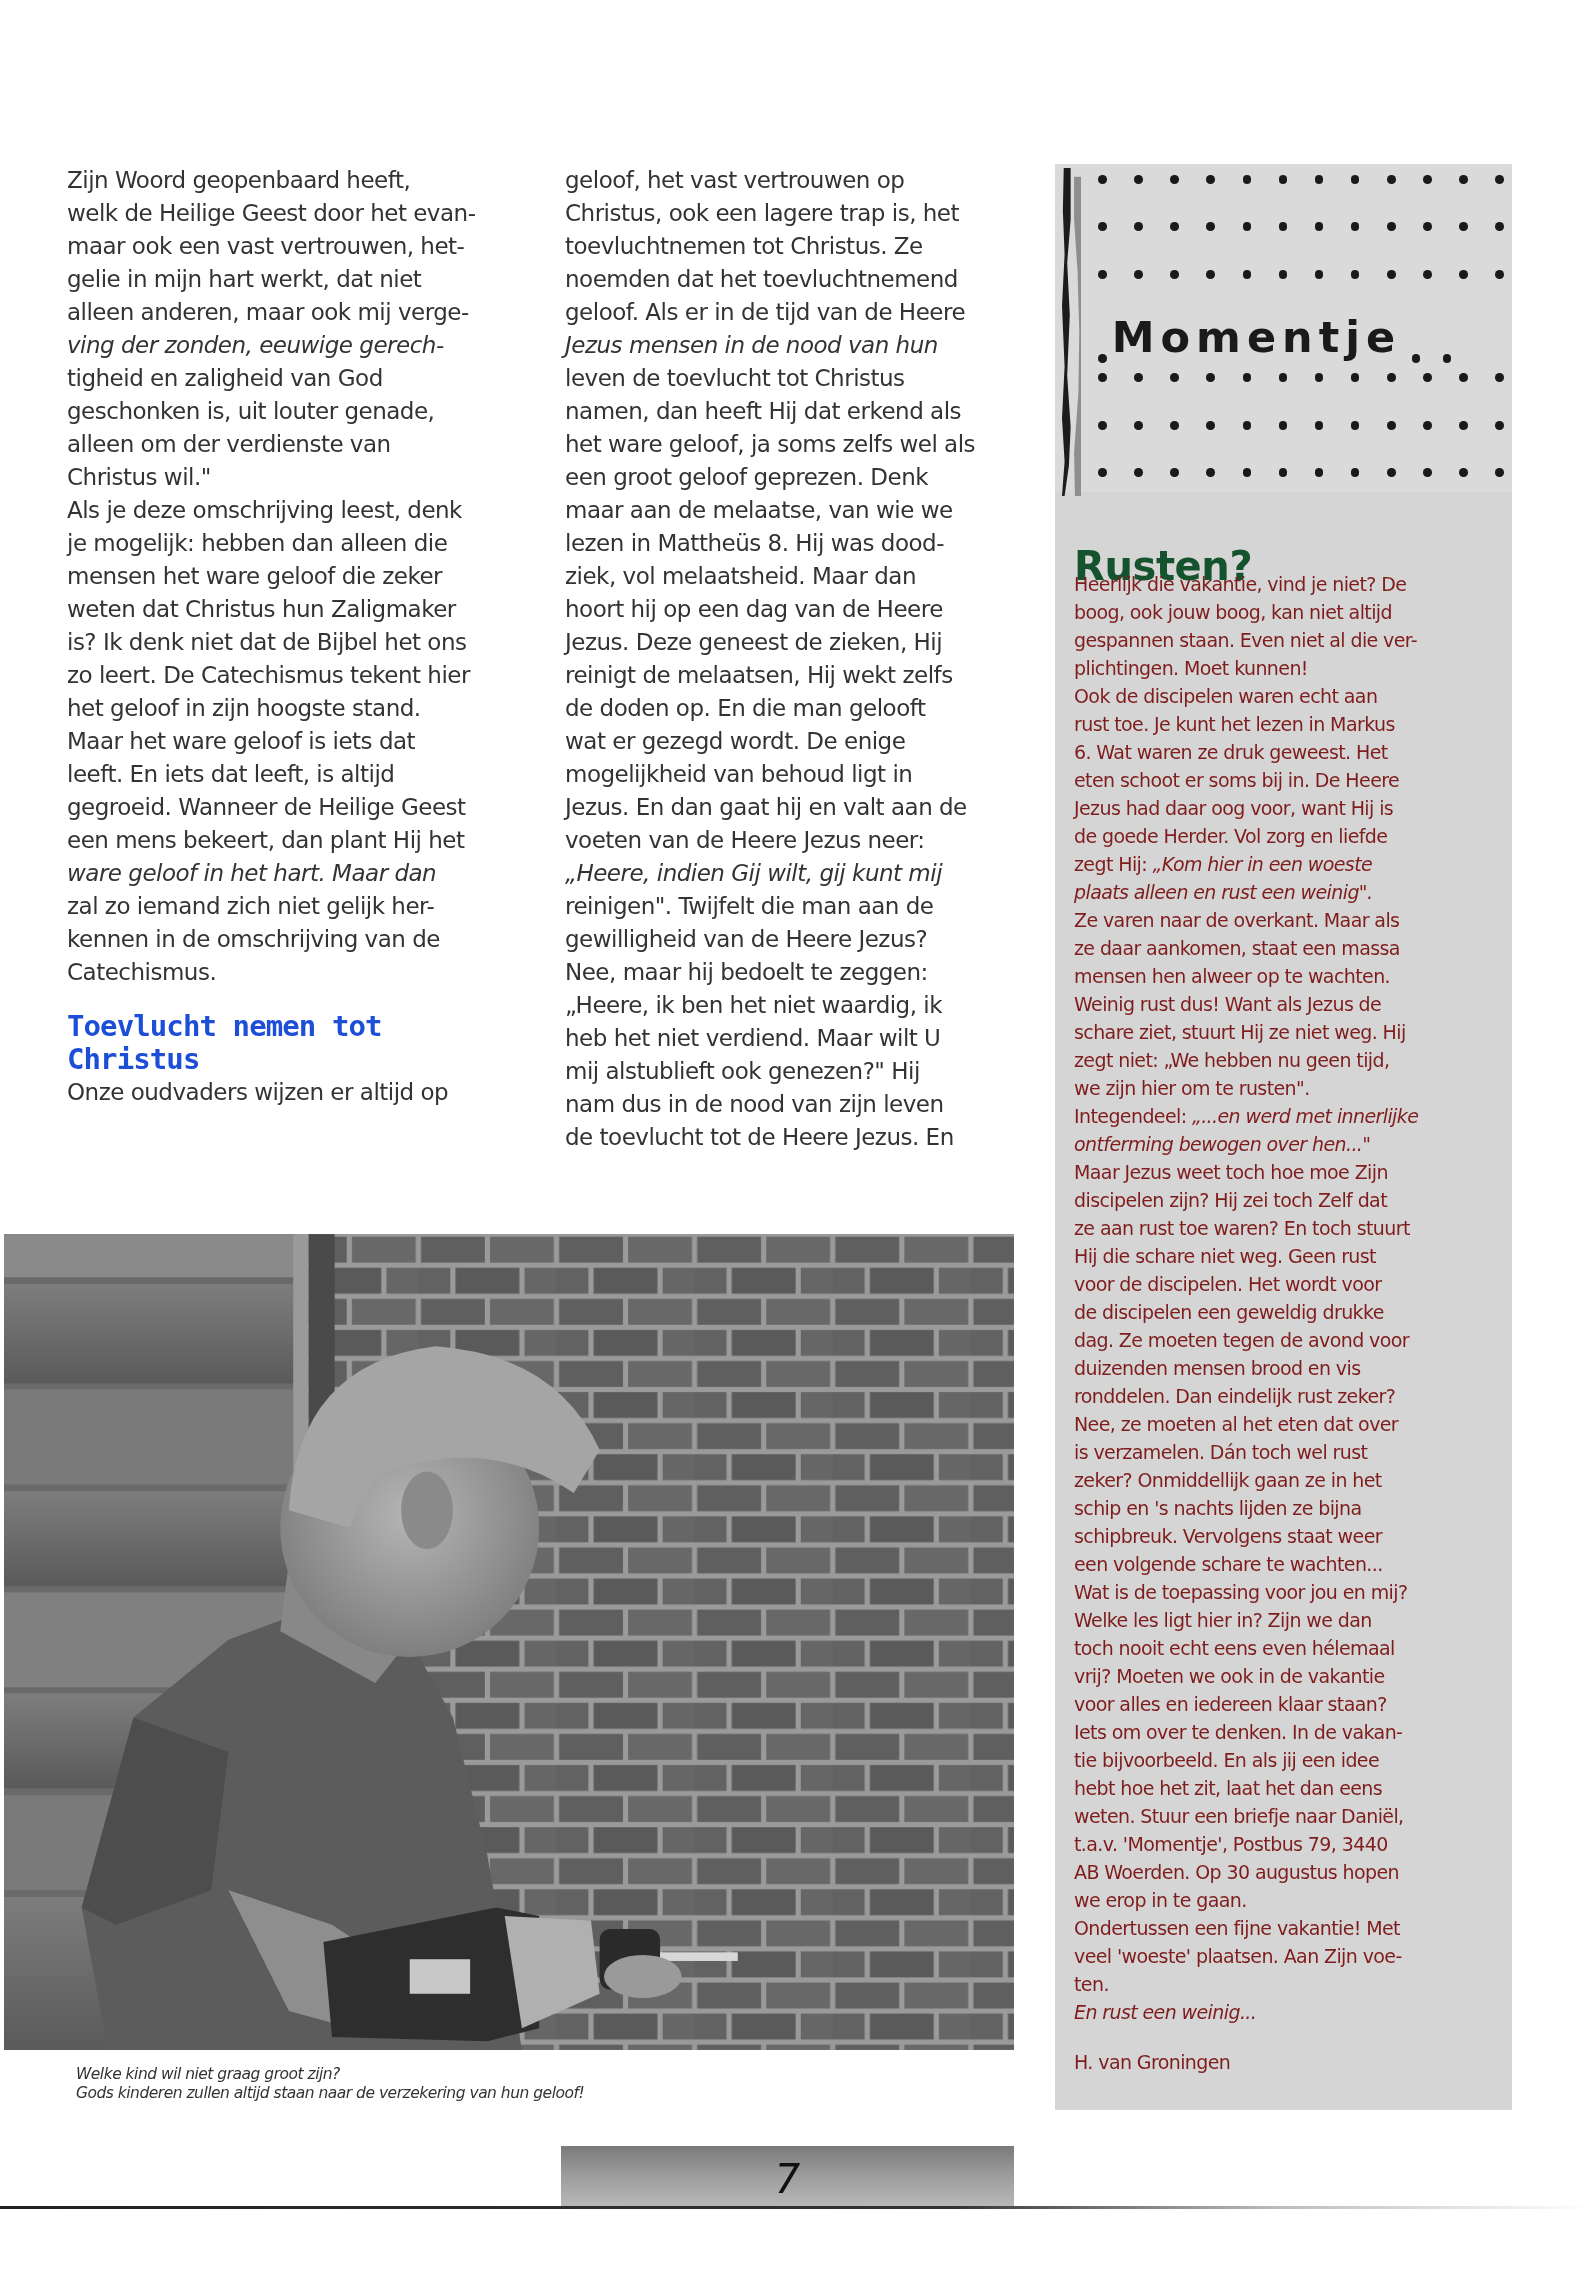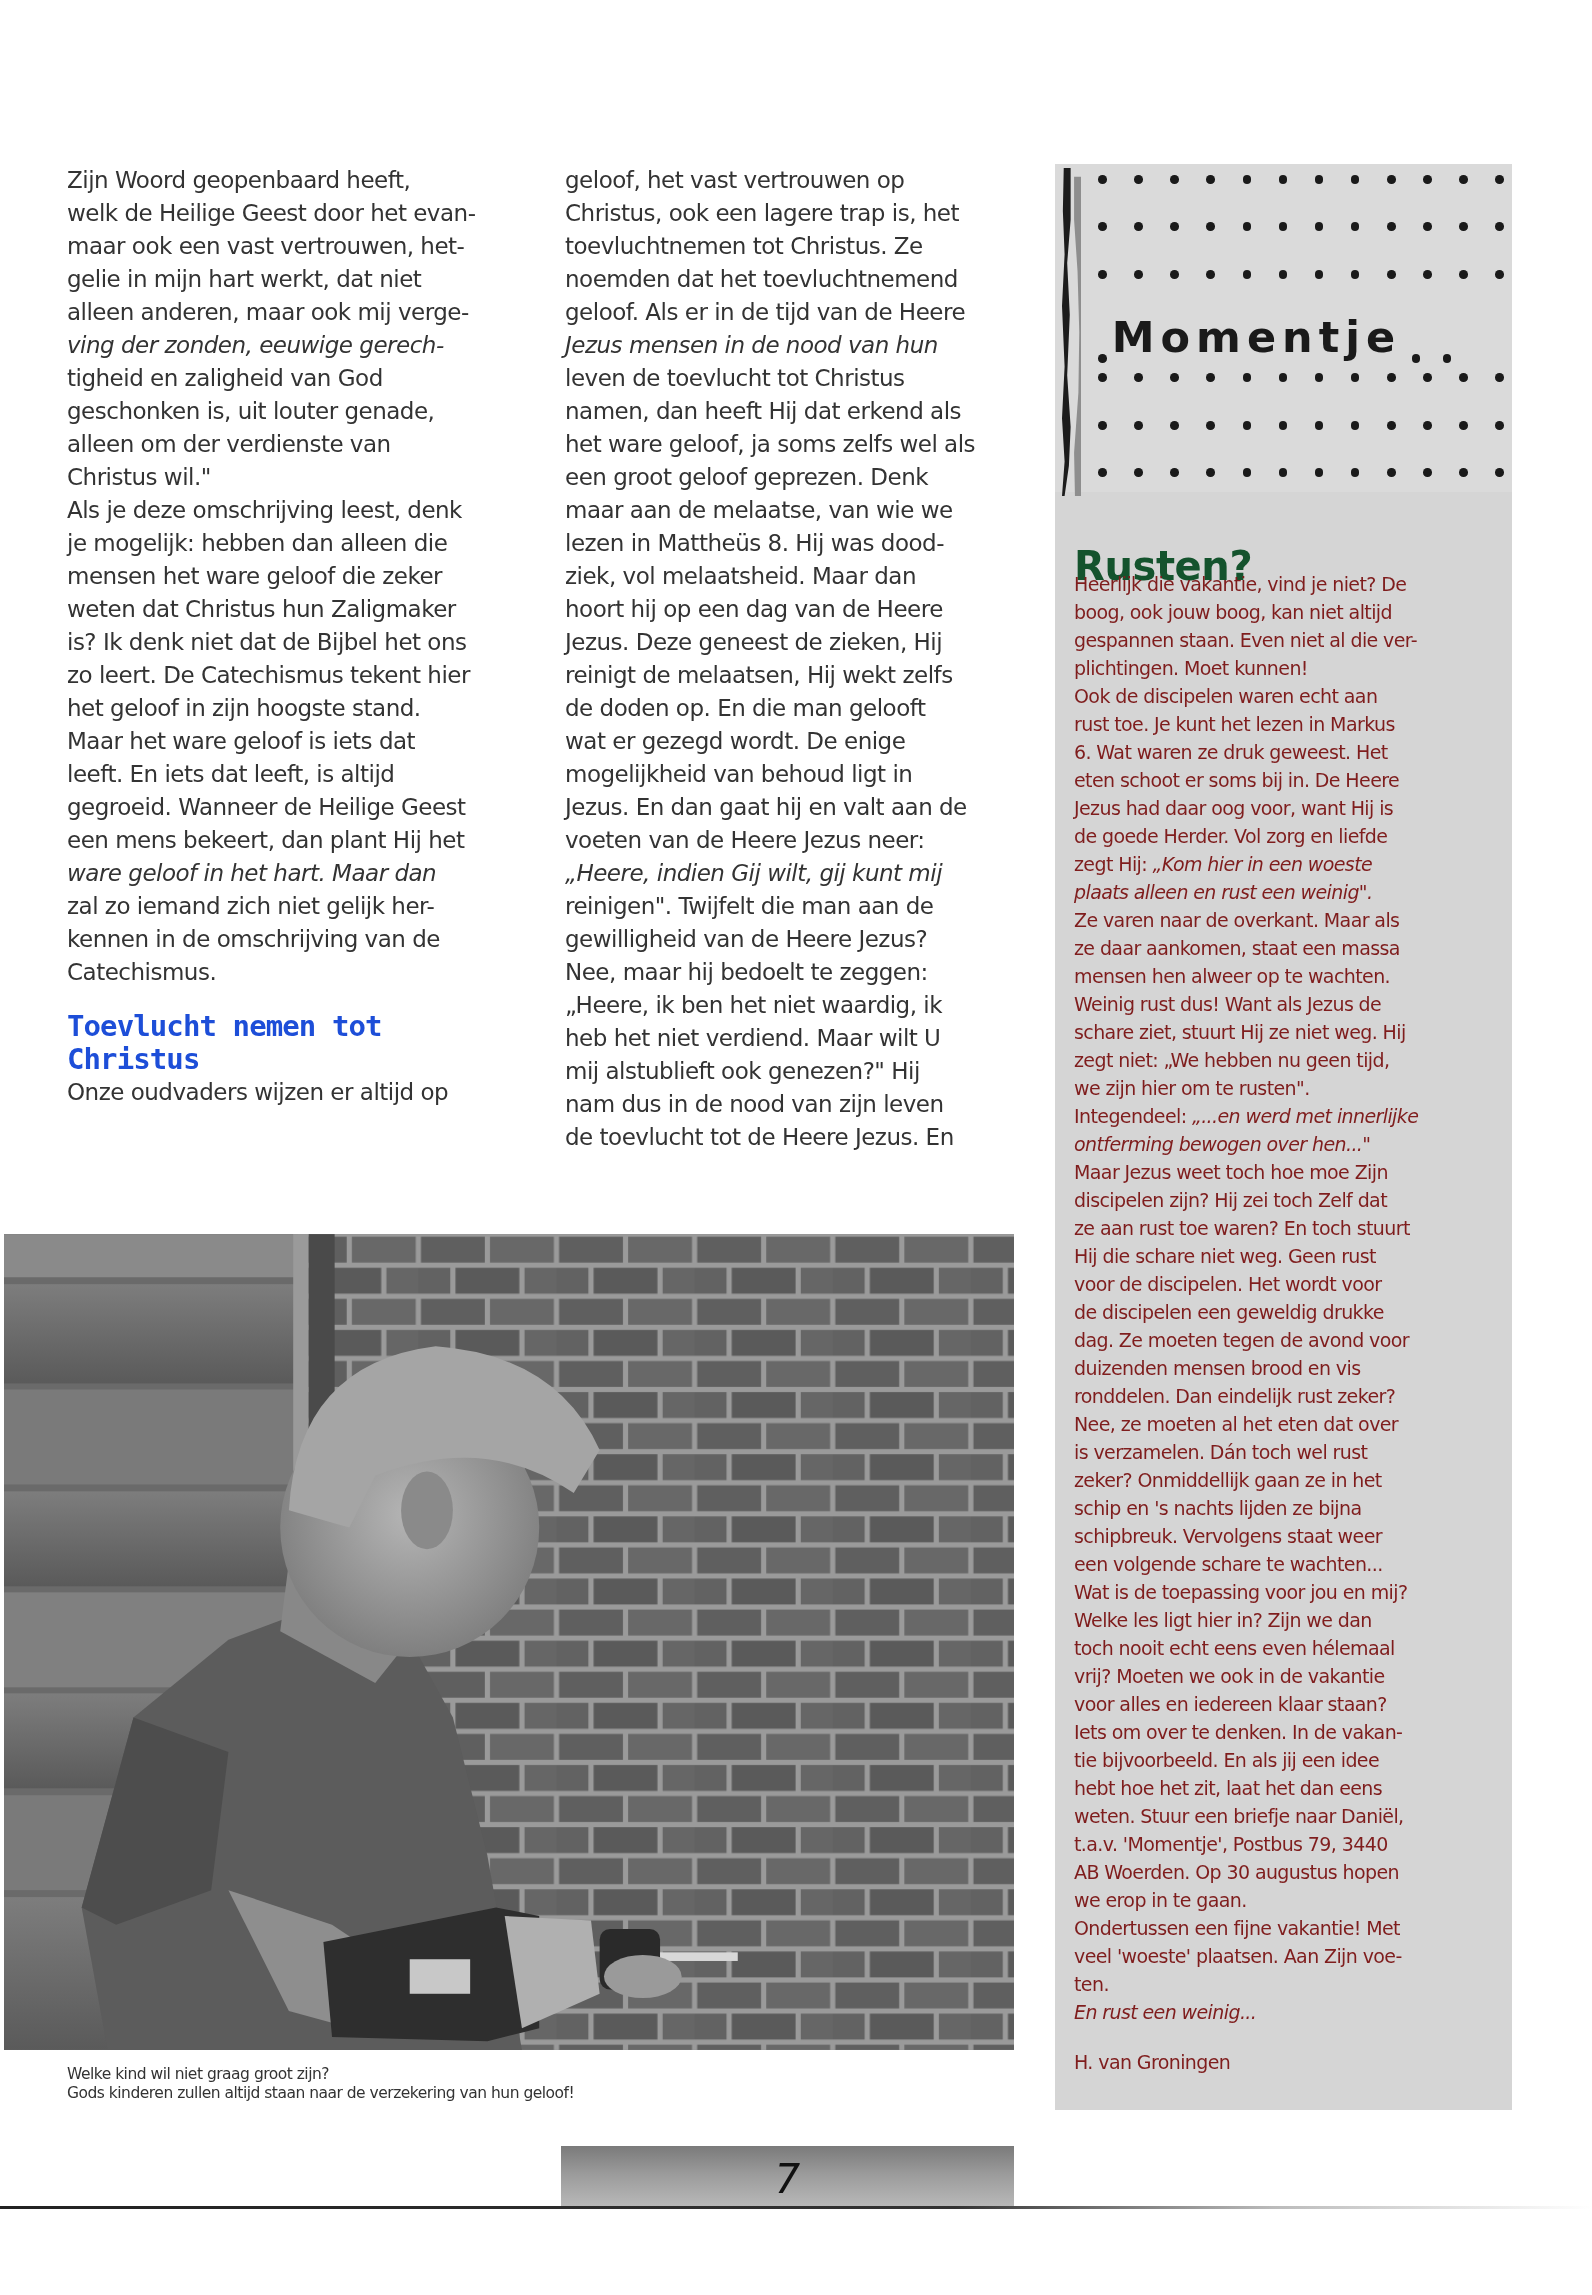--- a/index.html
+++ b/index.html
@@ -63,22 +63,22 @@
   #sb-body .it { font-style: italic; }
   #sb-author { margin-top: 21.6px; display: block; }
 
   
   #photo {
     position: absolute; left: 4.3px; top: 1234px; width: 1010px; height: 816px;
     background: #888; overflow: hidden;
   }
   #photo svg { display: block; }
   #caption {
-    position: absolute; left: 67px; top: 2065px; width: 949px;
-    font-size: 15.5px; line-height: 19px; color: #333;
+    position: absolute; left: 76px; top: 2065px; width: 949px;
+    font-style: italic; font-size: 15.5px; line-height: 19px; color: #333;
     letter-spacing: -0.5px;
   }
   #caption .line { display: block; white-space: nowrap; }
 
   
   #page-bar {
     position: absolute; left: 561px; top: 2146px; width: 453px; height: 60px;
     background: linear-gradient(180deg, #7a7a7a 0%, #9a9a9a 45%, #b8b8b8 100%);
   }
   #page-number {

